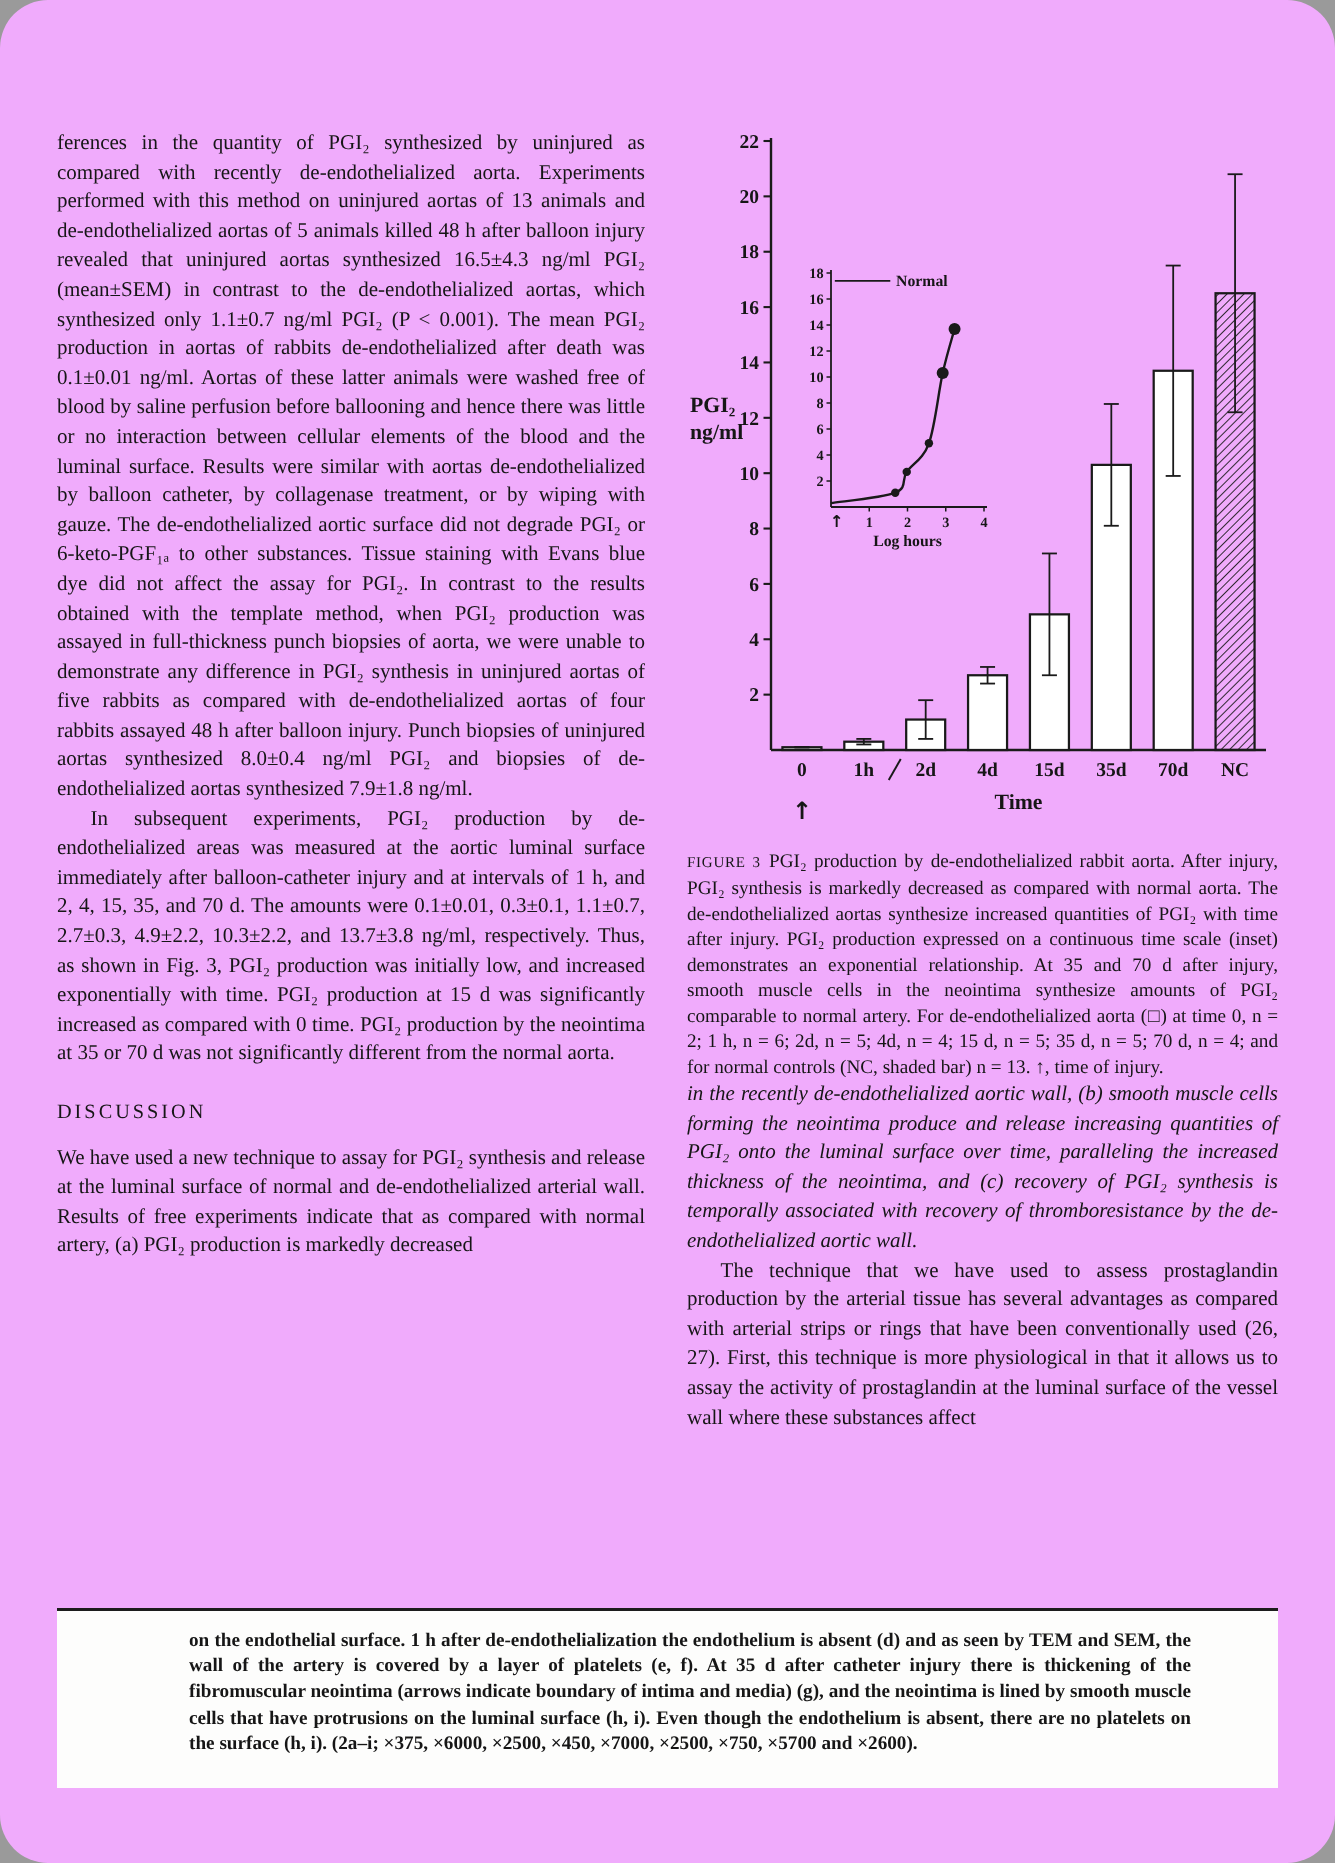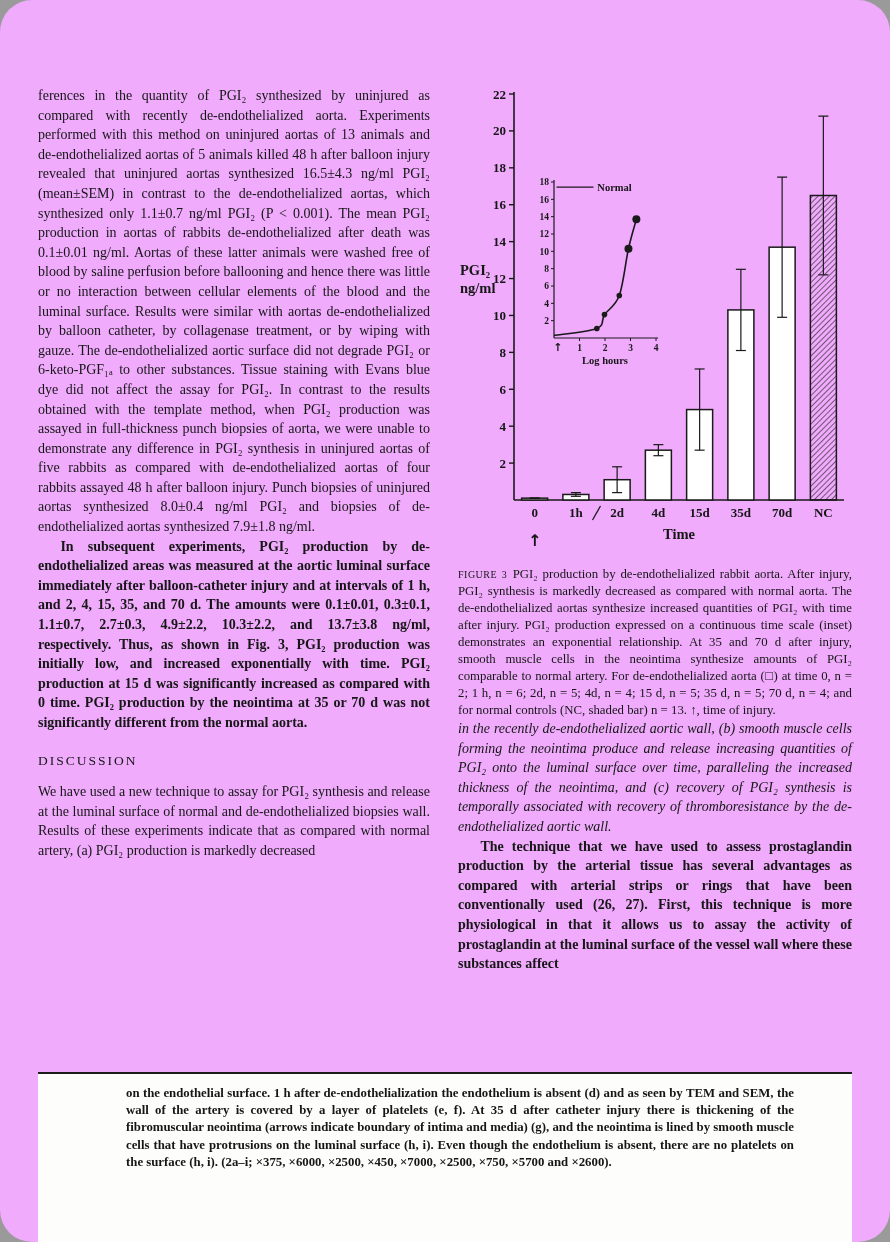--- a/index.html
+++ b/index.html
@@ -3,59 +3,59 @@
 <meta charset="utf-8">
 <style>
   html,body{margin:0;padding:0;background:#9a9a9a;}
   .page{position:relative;width:890px;height:1242px;margin:0 auto;background:#f0abfc;overflow:hidden;
         font-family:"Liberation Serif",serif;color:#161616;border-radius:32px;}
   .content{position:absolute;left:38px;top:86px;width:814px;display:flex;gap:28px;z-index:1;}
   .col{text-align:justify;font-size:14px;line-height:19.6px;}
   .col-left{width:392px;}
   .col-right{width:394px;}
   .col p{margin:0;}
-  .col p.indent{text-indent:1.6em;font-weight:bold;}
+  .col p.indent{text-indent:1.6em;}
   h2.discussion{font-size:13.5px;font-weight:400;letter-spacing:2px;text-align:left;margin:18px 0 12px 0;}
   figure{margin:0;}
   svg.chart{display:block;}
   figcaption{font-size:12.8px;line-height:17px;text-align:justify;margin-top:10px;}
   .cap-label{font-size:10px;letter-spacing:.5px;margin-right:.55em;}
   .after-figure{margin-top:14px;font-style:italic;}
   
   .c-tick{font:700 13px "Liberation Serif",serif;fill:#161616;}
   .c-xlab{font:700 13px "Liberation Serif",serif;fill:#161616;}
   .c-time{font:700 14.5px "Liberation Serif",serif;fill:#161616;}
   .c-ylab{font:700 14.5px "Liberation Serif",serif;fill:#161616;}
   .c-itick{font:700 9.5px "Liberation Serif",serif;fill:#161616;}
   .c-ilab{font:700 10.5px "Liberation Serif",serif;fill:#161616;}
   .c-norm{font:700 10.5px "Liberation Serif",serif;fill:#161616;}
   .c-arrow{font:700 16px "DejaVu Sans",sans-serif;fill:#161616;}
   .c-arrow2{font:700 11px "DejaVu Sans",sans-serif;fill:#161616;}
   
-  .bottom{position:absolute;left:38px;top:1072px;width:814px;height:170px;background:#fdfdfc;z-index:2;}
+  .bottom{position:absolute;left:38px;top:1072px;width:814px;height:120px;background:#fdfdfc;z-index:2;}
   .rule{border:none;border-top:2px solid #1c1c1c;margin:0;}
   .footnote{font-size:12.8px;font-weight:700;line-height:17.2px;text-align:justify;
             margin:11px 58px 0 88px;}
   .pfooter{display:flex;justify-content:flex-end;align-items:baseline;gap:28px;
            margin-top:20px;padding-right:60px;}
   .running{font-style:italic;font-weight:700;font-size:14.8px;}
   .pnum{font-size:15.5px;}
 </style>
 </head>
 <body>
 
 <div class="page">
 
   <div class="content">
 
     <div class="col col-left">
       <p>ferences in the quantity of PGI₂ synthesized by uninjured as compared with recently de-endothelialized aorta. Experiments performed with this method on uninjured aortas of 13 animals and de-endothelialized aortas of 5 animals killed 48 h after balloon injury revealed that uninjured aortas synthesized 16.5±4.3 ng/ml PGI₂ (mean±SEM) in contrast to the de-endothelialized aortas, which synthesized only 1.1±0.7 ng/ml PGI₂ (P &lt; 0.001). The mean PGI₂ production in aortas of rabbits de-endothelialized after death was 0.1±0.01 ng/ml. Aortas of these latter animals were washed free of blood by saline perfusion before ballooning and hence there was little or no interaction between cellular elements of the blood and the luminal surface. Results were similar with aortas de-endothelialized by balloon catheter, by collagenase treatment, or by wiping with gauze. The de-endothelialized aortic surface did not degrade PGI₂ or 6-keto-PGF₁ₐ to other substances. Tissue staining with Evans blue dye did not affect the assay for PGI₂. In contrast to the results obtained with the template method, when PGI₂ production was assayed in full-thickness punch biopsies of aorta, we were unable to demonstrate any difference in PGI₂ synthesis in uninjured aortas of five rabbits as compared with de-endothelialized aortas of four rabbits assayed 48 h after balloon injury. Punch biopsies of uninjured aortas synthesized 8.0±0.4 ng/ml PGI₂ and biopsies of de-endothelialized aortas synthesized 7.9±1.8 ng/ml.</p>
       <p class="indent">In subsequent experiments, PGI₂ production by de-endothelialized areas was measured at the aortic luminal surface immediately after balloon-catheter injury and at intervals of 1 h, and 2, 4, 15, 35, and 70 d. The amounts were 0.1±0.01, 0.3±0.1, 1.1±0.7, 2.7±0.3, 4.9±2.2, 10.3±2.2, and 13.7±3.8 ng/ml, respectively. Thus, as shown in Fig. 3, PGI₂ production was initially low, and increased exponentially with time. PGI₂ production at 15 d was significantly increased as compared with 0 time. PGI₂ production by the neointima at 35 or 70 d was not significantly different from the normal aorta.</p>
       <h2 class="discussion">DISCUSSION</h2>
-      <p>We have used a new technique to assay for PGI₂ synthesis and release at the luminal surface of normal and de-endothelialized biopsies wall. Results of these experiments indicate that as compared with normal artery, (a) PGI₂ production is markedly decreased</p>
+      <p>We have used a new technique to assay for PGI₂ synthesis and release at the luminal surface of normal and de-endothelialized arterial wall. Results of free experiments indicate that as compared with normal artery, (a) PGI₂ production is markedly decreased</p>
     </div>
 
     <div class="col col-right">
       <figure>
         <svg class="chart" width="394" height="470" viewBox="0 0 394 470" role="img">
             <defs>
               <pattern id="hatch" width="4" height="4" patternUnits="userSpaceOnUse" patternTransform="rotate(45)">
                 <line x1="0" y1="0" x2="0" y2="4" stroke="#1a1a1a" stroke-width="1.2"></line>
               </pattern>
             </defs>

